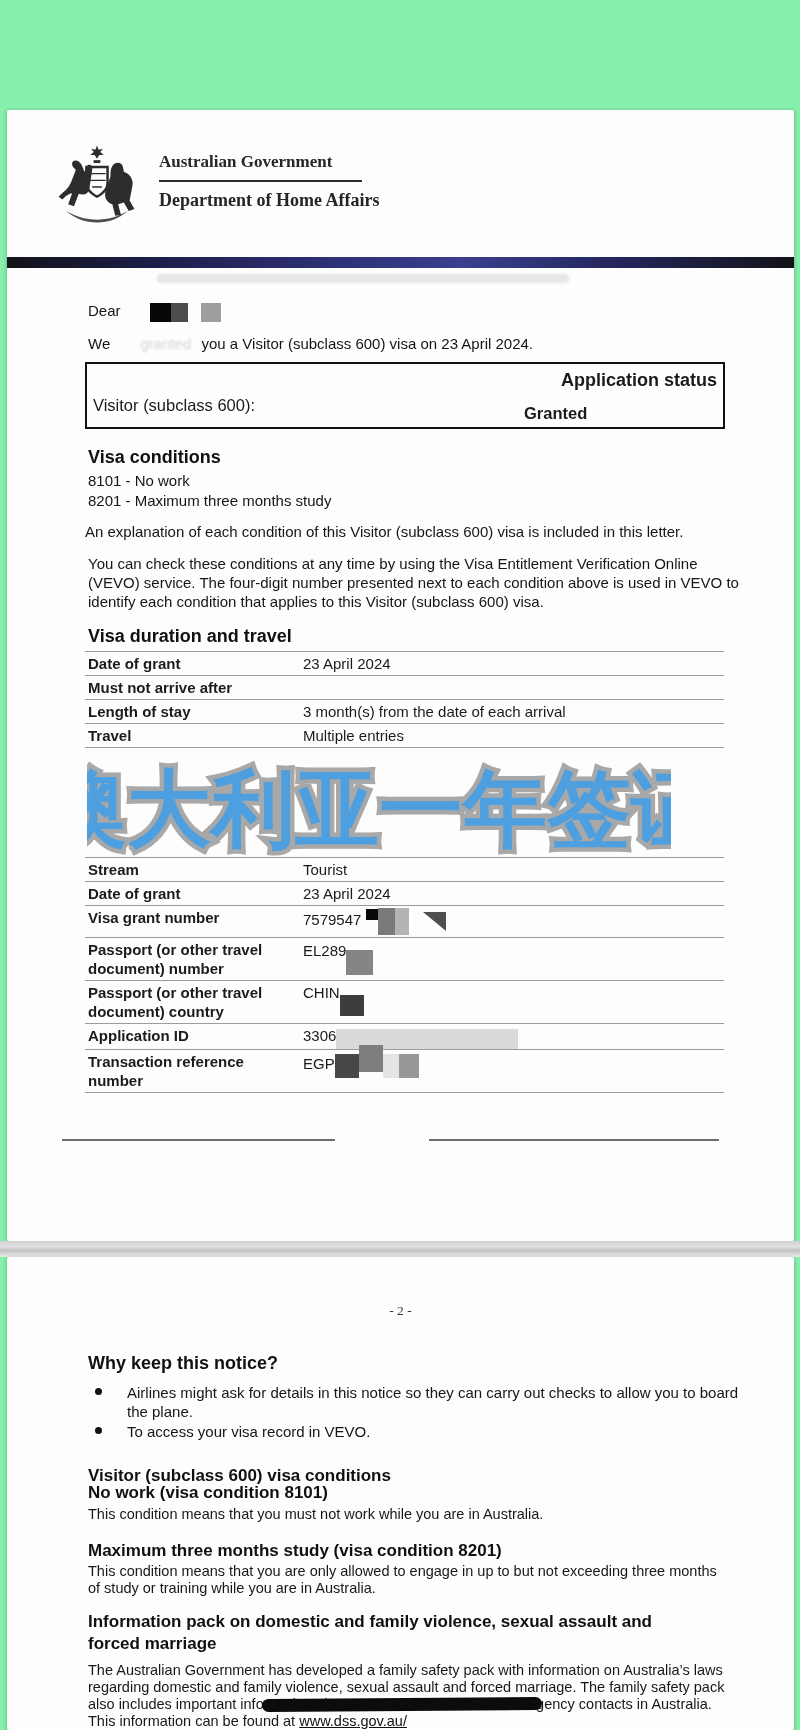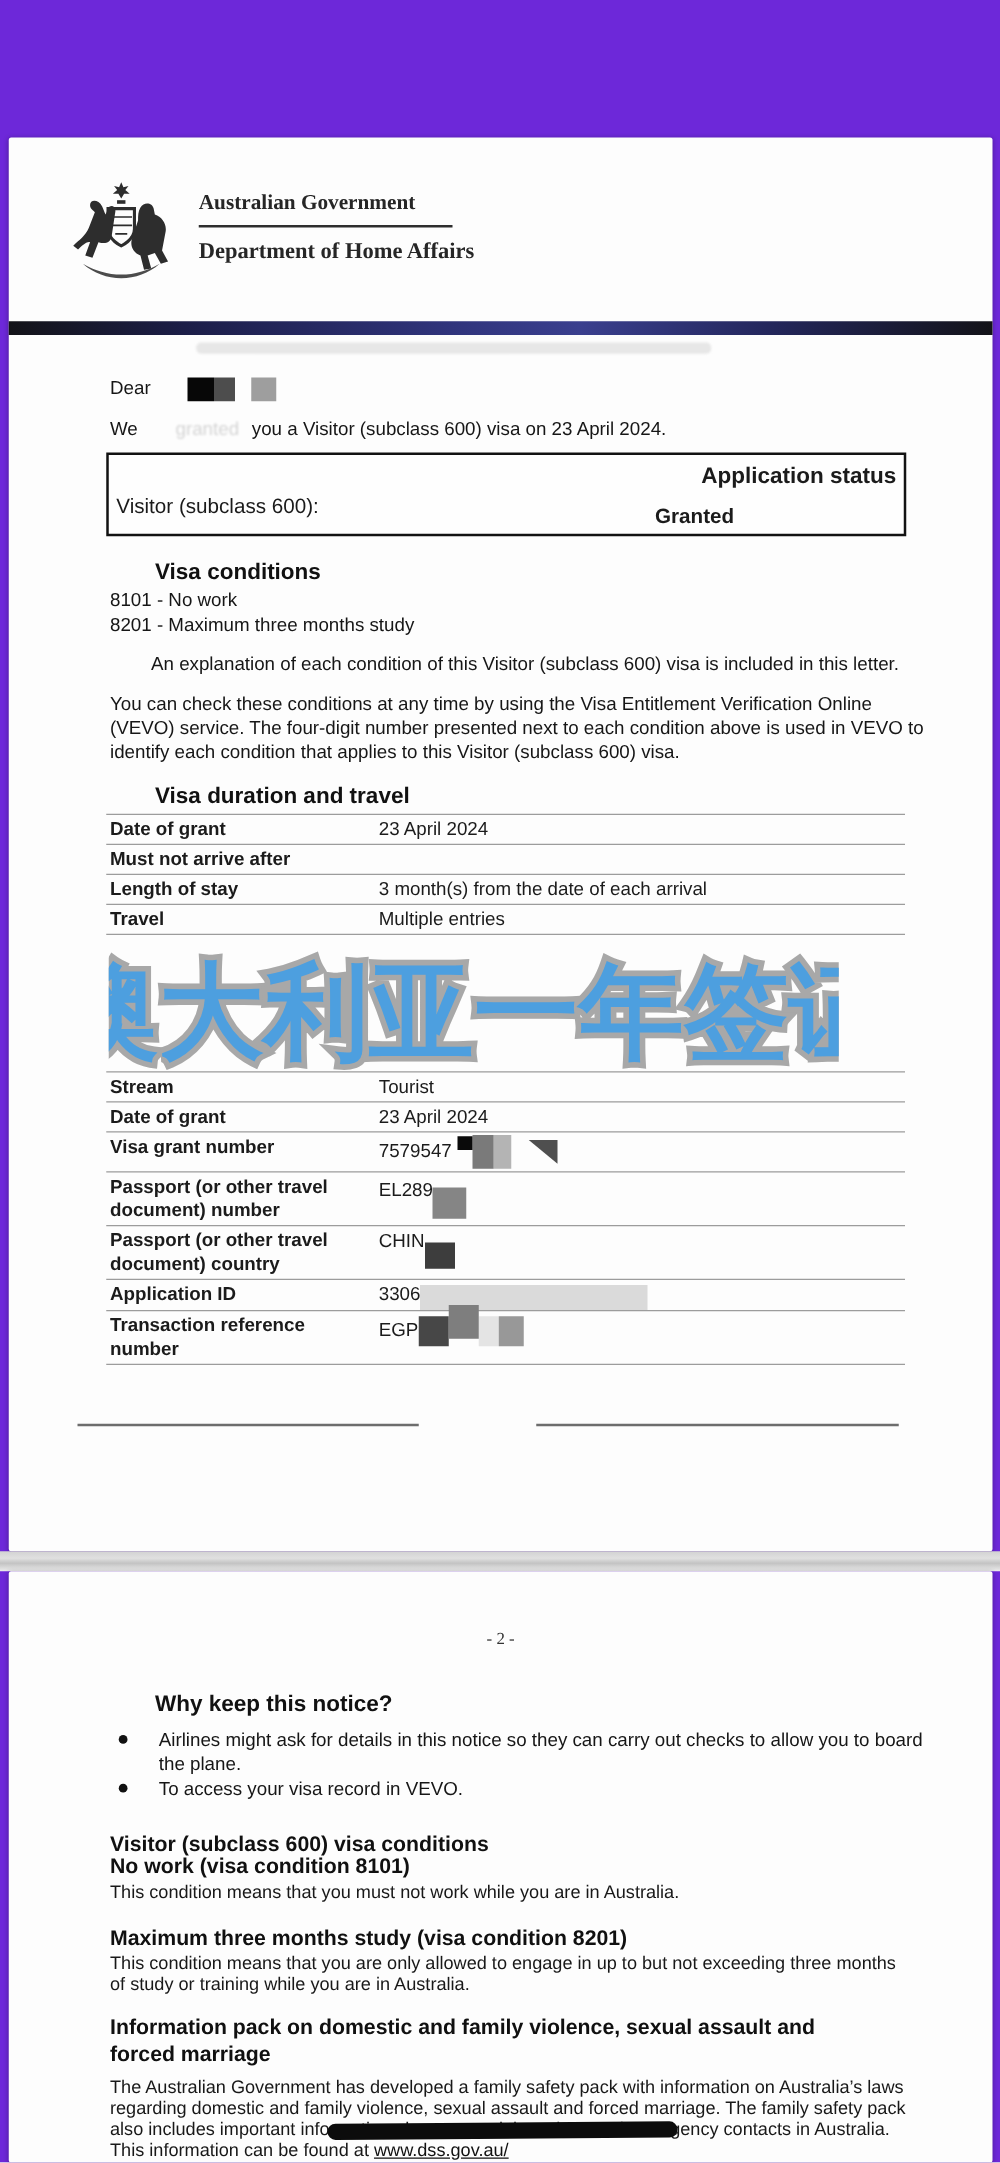--- a/index.html
+++ b/index.html
@@ -1,16 +1,16 @@
 <!DOCTYPE html>
 <html><head>
 <meta charset="utf-8">
 <style>
   html,body{margin:0;padding:0;background:#ebebeb;}
-  #canvas{position:relative;width:800px;height:1730px;background:#6d28d9;overflow:hidden;
+  #canvas{position:relative;width:800px;height:1730px;background:#86efac;overflow:hidden;
           font-family:"Liberation Sans",sans-serif;color:#1b1b1b;}
   .page{position:absolute;left:7px;width:787px;background:#fdfdfd;
         box-shadow:0 1px 4px rgba(0,0,0,.28);border-radius:2px;}
   #page1{top:110px;height:1131px;}
   #page2{top:1257px;height:473px;overflow:hidden;}
   #page-sep{position:absolute;left:0;top:1241px;width:800px;height:16px;
             background:linear-gradient(180deg,#d2d2d2 0%,#e0e0e0 35%,#c3c3c3 60%,#ececec 100%);}
   .abs{position:absolute;}
   
   .gov-serif{font-family:"Liberation Serif",serif;font-weight:bold;color:#262626;}
@@ -23,21 +23,21 @@
   .smudge{background:#e7e7e7;border-radius:4px;filter:blur(1px);}
   
   .body15{font-size:15px;line-height:19px;color:#161616;}
   .erased{opacity:.18;filter:blur(1px);}
   .redact{display:inline-block;vertical-align:middle;}
   
   #status-box{left:78px;top:252px;width:624px;border:2px solid #121212;background:#fefefe;padding:6px 6px 9px 6px;}
   #status-title{font-size:18px;font-weight:bold;text-align:right;}
   #status-row{position:relative;margin-top:5px;font-size:16.5px;height:22px;}
   #status-value{position:absolute;left:431px;top:8px;font-weight:bold;}
-  .h18{font-size:18px;font-weight:bold;color:#111;margin-left:36px;}
+  .h18{font-size:18px;font-weight:bold;color:#111;}
   
   .vtable{left:78px;width:639px;}
   .vrow{display:flex;border-top:1px solid #9c9c9c;padding:2px 0 2px 3px;}
   .vrow.last{border-bottom:1px solid #9c9c9c;}
   .vl{width:209px;font-weight:bold;font-size:15px;line-height:19px;flex:none;padding-right:6px;}
   .vv{flex:1;font-size:15px;line-height:19px;}
   
   .rb{display:inline-block;vertical-align:middle;}
   .tri{display:inline-block;width:0;height:0;border-top:19px solid #4f4f4f;border-left:23px solid transparent;
        vertical-align:middle;margin-left:14px;}
@@ -100,21 +100,21 @@
       <div id="status-row">
         <span>Visitor (subclass 600):</span>
         <span id="status-value">Granted</span>
       </div>
     </div>
 
     <div class="abs h18" style="left:81px;top:337px;">Visa conditions</div>
     <div class="abs body15" style="left:81px;top:361px;">8101 - No work</div>
     <div class="abs body15" style="left:81px;top:381px;">8201 - Maximum three months study</div>
 
-    <div class="abs body15" style="left:93px;top:412px;width:640px;text-align:center;">An explanation of each condition of this Visitor (subclass 600) visa is included in this letter.</div>
+    <div class="abs body15" style="left:78px;top:412px;width:640px;">An explanation of each condition of this Visitor (subclass 600) visa is included in this letter.</div>
     <div class="abs body15" style="left:81px;top:444px;width:655px;">You can check these conditions at any time by using the Visa Entitlement Verification Online (VEVO) service. The four-digit number presented next to each condition above is used in VEVO to identify each condition that applies to this Visitor (subclass 600) visa.</div>
 
     <div class="abs h18" style="left:81px;top:516px;">Visa duration and travel</div>
 
     <div class="abs vtable" style="top:541px;">
       <div class="vrow">
         <span class="vl">Date of grant</span>
         <span class="vv">23 April 2024</span>
       </div>
       <div class="vrow">

